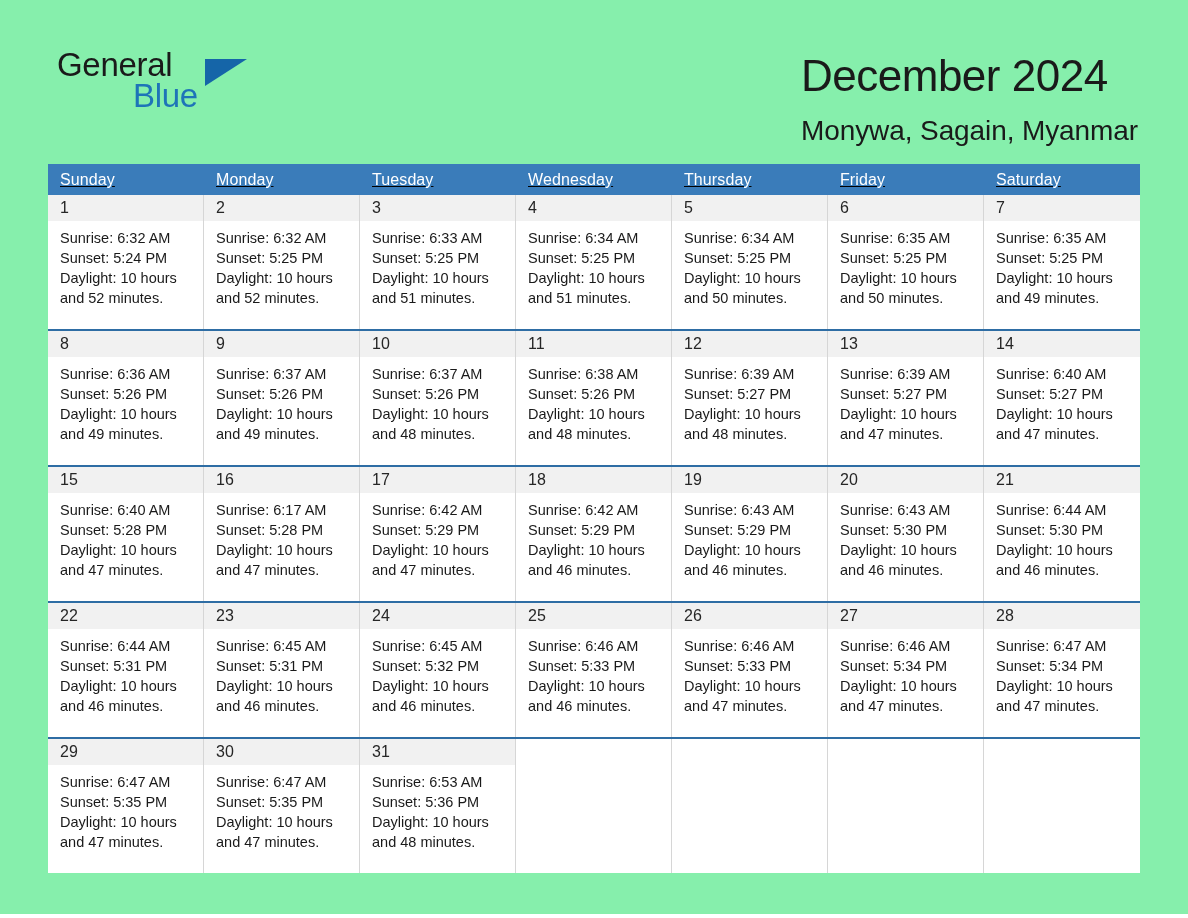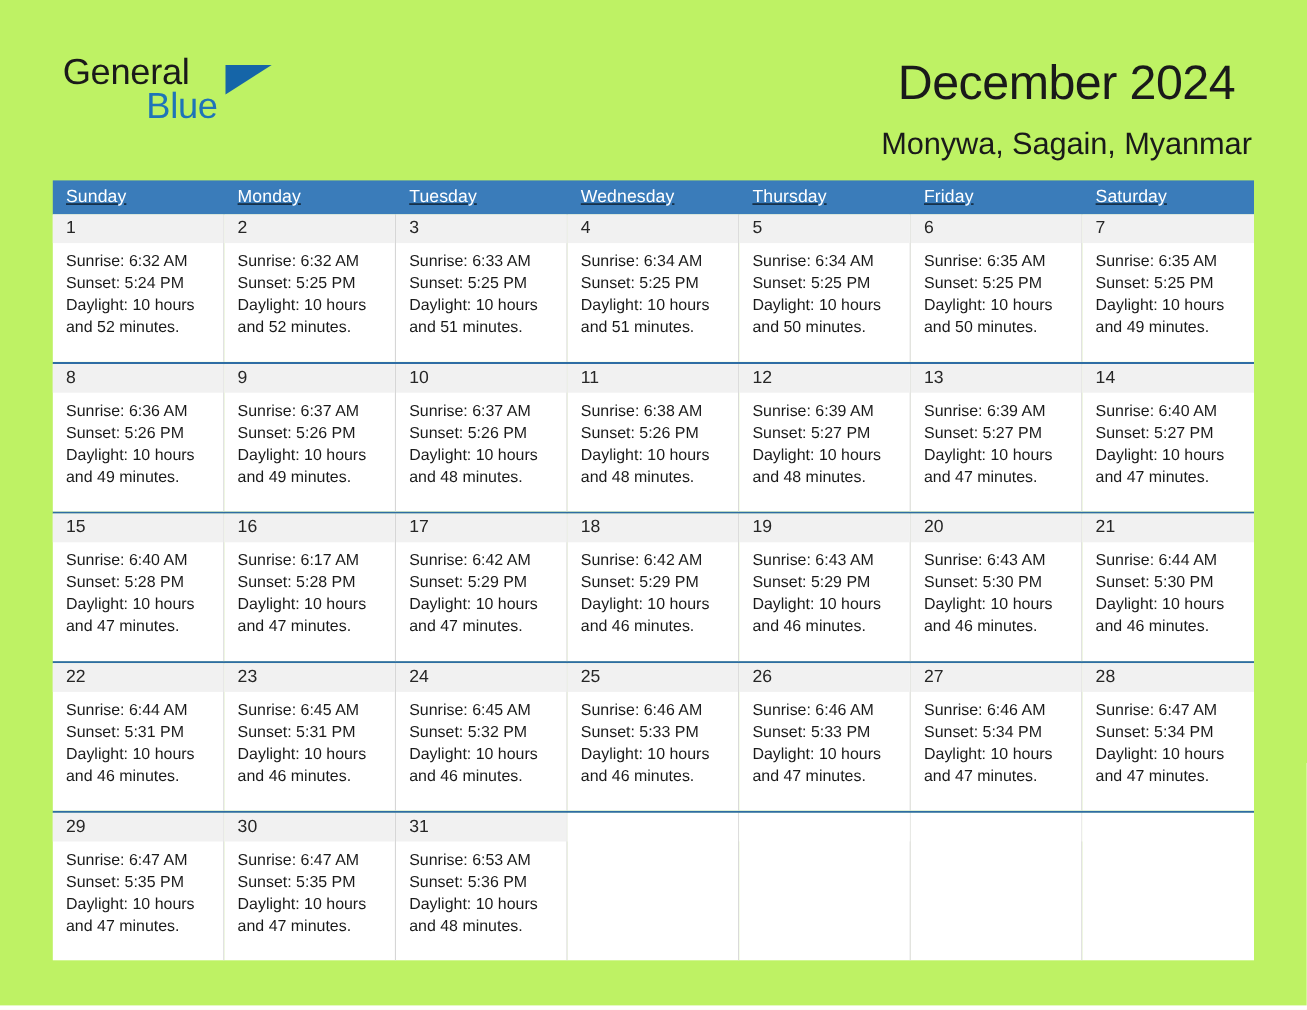--- a/index.html
+++ b/index.html
@@ -6,21 +6,21 @@
   html, body {
     width: 1188px;
     height: 918px;
     background: #ffffff;
     font-family: "Liberation Sans", sans-serif;
   }
   .page {
     width: 1188px;
     height: 914px;
     position: relative;
-    background: #bef264;
+    background: #86efac;
     padding: 0;
   }
 
   
   .top {
     display: flex;
     justify-content: space-between;
     align-items: flex-start;
     padding: 48px 50px 0 57px;
   }
@@ -50,21 +50,21 @@
     position: absolute;
     left: 148px;
     top: 11px;
     width: 0;
     height: 0;
     border-left: 42px solid #1565a8;
     border-bottom: 27px solid transparent;
   }
 
   .titles {
-    text-align: center;
+    text-align: left;
     padding-top: 2px;
   }
   .month-title {
     font-size: 44px;
     font-weight: 400;
     color: #1a1a1a;
     line-height: 52px;
     letter-spacing: -0.5px;
   }
   .location {

